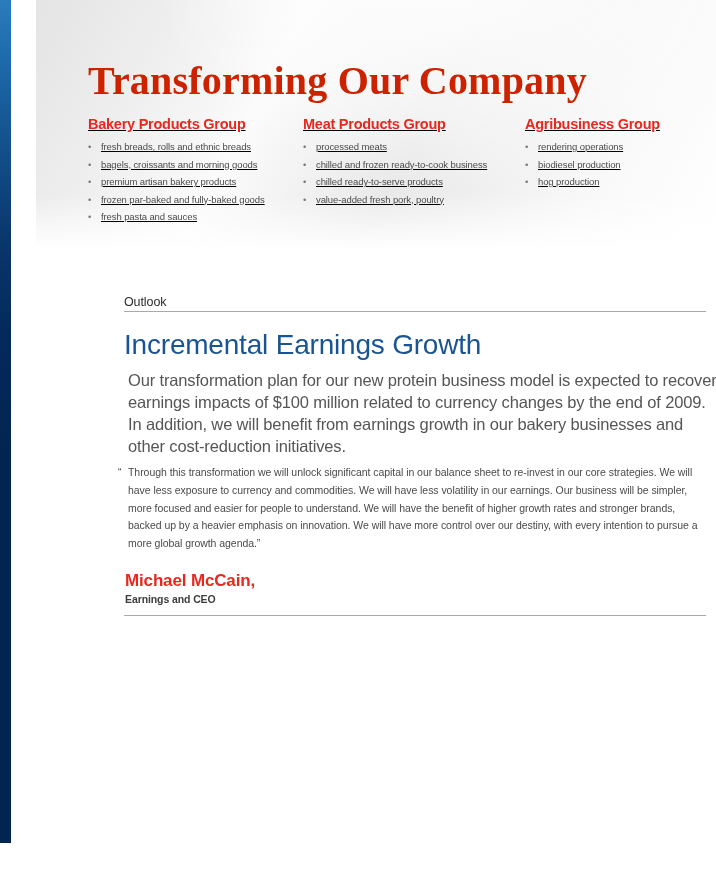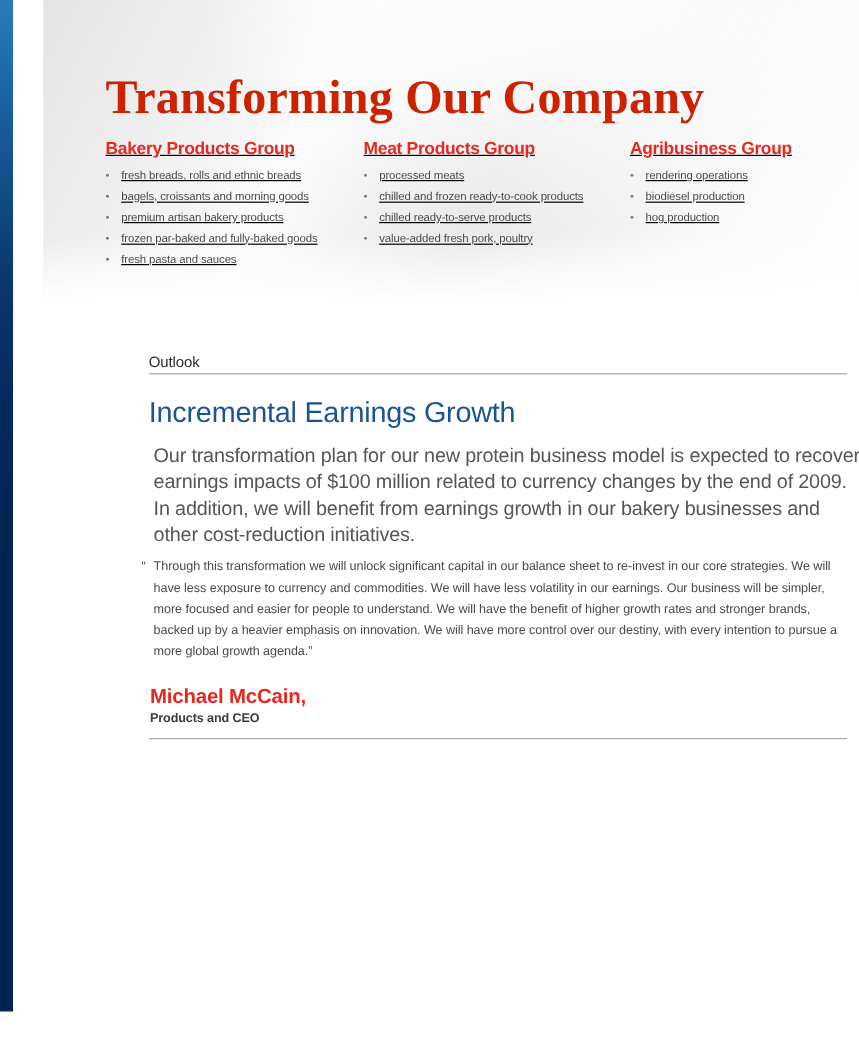--- a/index.html
+++ b/index.html
@@ -179,21 +179,21 @@
     height: 1px;
     background: #a9a9a9;
   }
   #rule-top    { top: 311px; }
   #rule-bottom { top: 615px; }
 
   #section-heading {
     position: absolute;
     left: 88px;
     top: 331px;
-    font-size: 24px;
+    font-size: 28px;
     line-height: 28px;
     color: #1a5493;
     letter-spacing: -0.2px;
     font-weight: normal;
     margin: 0;
   }
 
   #lede {
     position: absolute;
     left: 88px;
@@ -271,21 +271,21 @@
           <li><span class="bullet">•</span><span>premium artisan bakery products</span></li>
           <li><span class="bullet">•</span><span>frozen par-baked and fully-baked goods</span></li>
           <li><span class="bullet">•</span><span>fresh pasta and sauces</span></li>
         </ul>
       </div>
 
       <div class="group col-1">
         <div class="group-title">Meat Products Group</div>
         <ul class="group-list">
           <li><span class="bullet">•</span><span>processed meats</span></li>
-          <li><span class="bullet">•</span><span>chilled and frozen ready-to-cook products</span></li>
+          <li><span class="bullet">•</span><span>chilled and frozen ready-to-cook business</span></li>
           <li><span class="bullet">•</span><span>chilled ready-to-serve products</span></li>
           <li><span class="bullet">•</span><span>value-added fresh pork, poultry</span></li>
         </ul>
       </div>
 
       <div class="group col-2">
         <div class="group-title">Agribusiness Group</div>
         <ul class="group-list">
           <li><span class="bullet">•</span><span>rendering operations</span></li>
           <li><span class="bullet">•</span><span>biodiesel production</span></li>
@@ -298,18 +298,18 @@
     <div id="outlook-label">Outlook</div>
     <div class="rule" id="rule-top"></div>
 
     <h2 id="section-heading">Incremental Earnings Growth</h2>
 
     <p id="lede">Our transformation plan for our new protein business model is expected to recover earnings impacts of $100 million related to currency changes by the end of 2009. In addition, we will benefit from earnings growth in our bakery businesses and other cost-reduction initiatives.</p>
 
     <p id="quote"><span class="openq">“</span><span>Through this transformation we will unlock significant capital in our balance sheet to re-invest in our core strategies. We will have less exposure to currency and commodities. We will have less volatility in our earnings. Our business will be simpler, more focused and easier for people to understand. We will have the benefit of higher growth rates and stronger brands, backed up by a heavier emphasis on innovation. We will have more control over our destiny, with every intention to pursue a more global growth agenda.”</span></p>
 
     <div id="sig-name">Michael McCain,</div>
-    <div id="sig-role">Products and CEO</div>
+    <div id="sig-role">Earnings and CEO</div>
 
     <div class="rule" id="rule-bottom"></div>
   </div>
 
 </div>
 
 </body></html>

